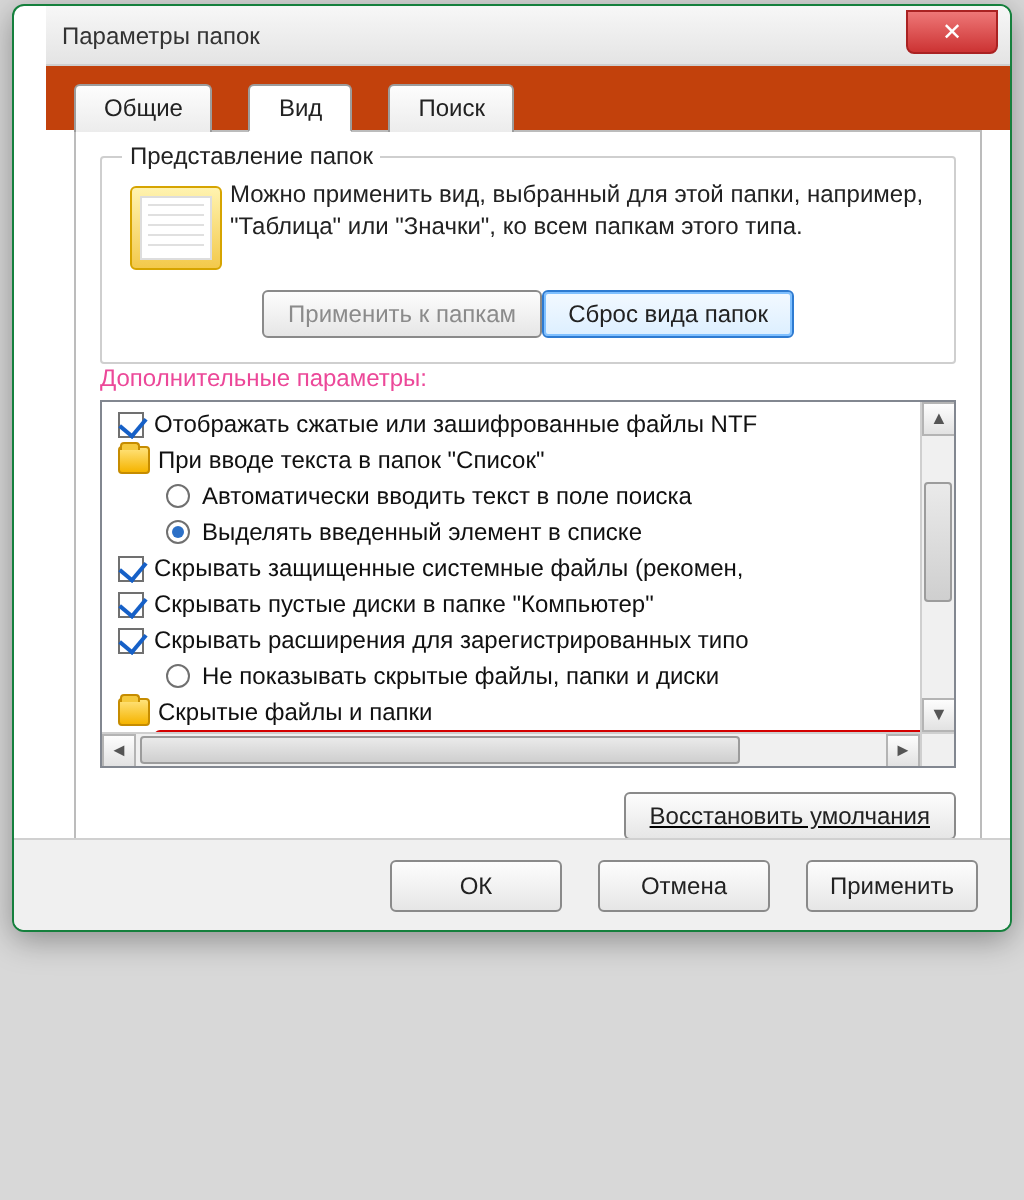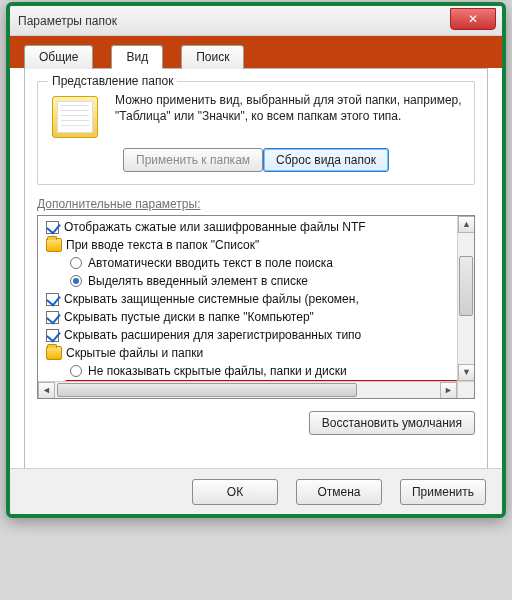--- a/index.html
+++ b/index.html
@@ -1,43 +1,43 @@
 <!DOCTYPE html>
 <html><head>
 <meta charset="utf-8">
 <style>
 * { box-sizing: border-box; margin: 0; padding: 0; font-family: 'Segoe UI', Tahoma, sans-serif; font-size: 12px; }
 body { background: #d8d8d8; width: 512px; height: 600px; overflow: hidden; position: relative; }
 
-.window { position: absolute; left: 6px; top: 2px; width: 500px; height: 516px; background: #fff; border: 4px solid #15803d; box-shadow: 0 4px 16px rgba(0,0,0,.35); border-radius: 6px; overflow: hidden; }
+.window { position: absolute; left: 6px; top: 2px; width: 500px; height: 464px; background: #fff; border: 1px solid #15803d; box-shadow: 0 4px 16px rgba(0,0,0,.35); border-radius: 6px; overflow: hidden; padding-left: 16px; }
 
 .titlebar { height: 30px; background: linear-gradient(#f7f7f7,#e4e4e4); display: flex; align-items: center; padding: 0 8px; border-bottom: 1px solid #cfcfcf; position: relative; }
 .titlebar .title { color: #333; }
 .close-btn { position: absolute; right: 6px; top: 2px; width: 46px; height: 22px; border-radius: 0 0 4px 4px; background: linear-gradient(#e77,#c33); color: #fff; display: flex; align-items: center; justify-content: center; border: 1px solid #a22; cursor: pointer; font-size: 13px; }
 
 .tabs { display: flex; gap: 16px; padding: 8px 10px 0 14px; background: #c2410c; position: relative; }
 .tab { padding: 4px 14px; border: 1px solid #9c9c9c; border-bottom: none; background: linear-gradient(#fdfdfd,#ececec); border-radius: 3px 3px 0 0; margin-right: 2px; color: #222; cursor: pointer; position: relative; top: 1px; }
 .tab.active { background: #fff; z-index: 2; border-bottom: 1px solid #fff; }
 
 .pane { margin: 0 14px 14px 14px; border: 1px solid #bcbcbc; border-top: 1px solid #bcbcbc; padding: 12px 12px 10px 12px; height: 500px; }
 
-.group { border: 1px solid #cfcfcf; border-radius: 2px; padding: 10px 10px 12px 10px; position: relative; margin-bottom: 12px; }
+.group { border: 1px solid #cfcfcf; border-radius: 2px; padding: 10px 10px 12px 10px; position: relative; }
 .group .legend { position: absolute; top: -8px; left: 10px; background: #fff; padding: 0 4px; color: #222; }
-.group .content { display: flex; gap: 17px; }
+.group .content { display: flex; gap: 4px; }
 .folder-ico { width: 46px; height: 42px; background: linear-gradient(#fff3b0,#f3c94b); border: 1px solid #d6a400; border-radius: 3px; position: relative; margin-left: 4px; margin-top: 4px; flex: none; }
 .folder-ico:before { content:""; position:absolute; left:4px; top:4px; right:4px; bottom:4px; background: #fff; border:1px solid #ddd; }
 .folder-ico:after { content:""; position:absolute; left:8px; top:8px; right:8px; bottom:8px; background: repeating-linear-gradient(#e0e0e0 0 1px, transparent 1px 5px); }
 .group .text { line-height: 1.35; color: #222; }
 .group .btns { display: flex; justify-content: center; margin-top: 10px; }
 
 .btn { padding: 4px 12px; border: 1px solid #8a8a8a; border-radius: 3px; background: linear-gradient(#fdfdfd,#e6e6e6); color: #222; cursor: pointer; min-width: 80px; text-align: center; }
 .btn.disabled { color: #8b8b8b; }
 .btn.primary { border: 1px solid #2e7bd1; box-shadow: 0 0 0 1px #7fc0ff inset; background: linear-gradient(#f3f9ff,#dcefff); }
 
-.label { color: #737373; margin-bottom: 4px; display: block; text-decoration: underline; }
+.label { color: #ec4899; margin-bottom: 4px; display: block; }
 
 .tree { border: 1px solid #828790; background: #fff; height: 184px; overflow: hidden; position: relative; }
 .tree-inner { padding: 2px 0 2px 4px; }
 .row { display: flex; align-items: center; height: 18px; padding-left: 4px; white-space: nowrap; color: #111; }
 .row.deep { padding-left: 28px; text-align: right; }
 .row .chk { width: 13px; height: 13px; border: 1px solid #707070; margin-right: 5px; background: #fff; position: relative; flex: none; }
 .row .chk.on:after { content:""; position:absolute; left:2px; top:-1px; width:7px; height:10px; border-right:2px solid #1660c7; border-bottom:2px solid #1660c7; transform: rotate(40deg); }
 .row .radio { width: 12px; height: 12px; border: 1px solid #707070; border-radius: 50%; margin-right: 6px; background: #fff; position: relative; flex: none; }
 .row .radio.on:after { content:""; position:absolute; left:2px; top:2px; width:6px; height:6px; background:#2c70c7; border-radius:50%; }
 .row .fico { width: 16px; height: 14px; margin-right: 4px; background: linear-gradient(#ffe27a,#f5b400); border: 1px solid #c68c00; border-radius: 2px; flex: none; position: relative; }
@@ -47,21 +47,21 @@
 .vscroll { position: absolute; right: 0; top: 0; bottom: 17px; width: 17px; background: #f0f0f0; border-left: 1px solid #cfcfcf; }
 .vscroll .arr, .hscroll .arr { height: 17px; width: 17px; background: linear-gradient(#fdfdfd,#e2e2e2); border: 1px solid #b4b4b4; text-align: center; line-height: 14px; color: #555; font-size: 9px; cursor: pointer; }
 .vscroll .vthumb { position: absolute; left: 1px; right: 1px; top: 40px; height: 60px; background: linear-gradient(#eaeaea,#cfcfcf); border: 1px solid #9c9c9c; border-radius: 2px; }
 .vscroll .arr.bot { position: absolute; bottom: 0; left: 0; }
 
 .hscroll { position: absolute; left: 0; right: 17px; bottom: 0; height: 17px; background: #f0f0f0; border-top: 1px solid #cfcfcf; display: flex; }
 .hscroll .track { flex: 1; position: relative; }
 .hscroll .hthumb { position: absolute; top: 1px; bottom: 1px; left: 2px; width: 300px; background: linear-gradient(#eaeaea,#cfcfcf); border: 1px solid #9c9c9c; border-radius: 2px; }
 .corner { position: absolute; right: 0; bottom: 0; width: 17px; height: 17px; background: #f0f0f0; border-left: 1px solid #cfcfcf; border-top: 1px solid #cfcfcf; }
 
-.restore-row { display: flex; justify-content: flex-end; margin-top: 12px; }
+.restore-row { display: flex; justify-content: flex-end; margin-top: 12px; text-decoration: underline; }
 
 .footer { position: absolute; left: 0; right: 0; bottom: 0; height: 46px; background: #f0f0f0; border-top: 1px solid #d0d0d0; display: flex; align-items: center; justify-content: flex-end; gap: 18px; padding-right: 16px; }
 .footer .btn { min-width: 86px; padding: 5px 10px; }
 </style>
 </head>
 <body>
 
 <div class="window">
 
   <div class="titlebar">
@@ -124,28 +124,28 @@
         <div class="row">
           <span class="chk on"></span>
           <span>Скрывать пустые диски в папке "Компьютер"</span>
         </div>
 
         <div class="row">
           <span class="chk on"></span>
           <span>Скрывать расширения для зарегистрированных типо</span>
         </div>
 
+        <div class="row deep">
+          <span class="radio"></span>
+          <span>Не показывать скрытые файлы, папки и диски</span>
+        </div>
+
         <div class="row">
           <span class="fico"></span>
           <span>Скрытые файлы и папки</span>
-        </div>
-
-        <div class="row deep">
-          <span class="radio"></span>
-          <span>Не показывать скрытые файлы, папки и диски</span>
         </div>
 
         <div class="highlight">
           <span class="radio on"></span>
           <span>Показывать скрытые файлы, папки и диски</span>
         </div>
 
       </div>
 
       <div class="vscroll">

